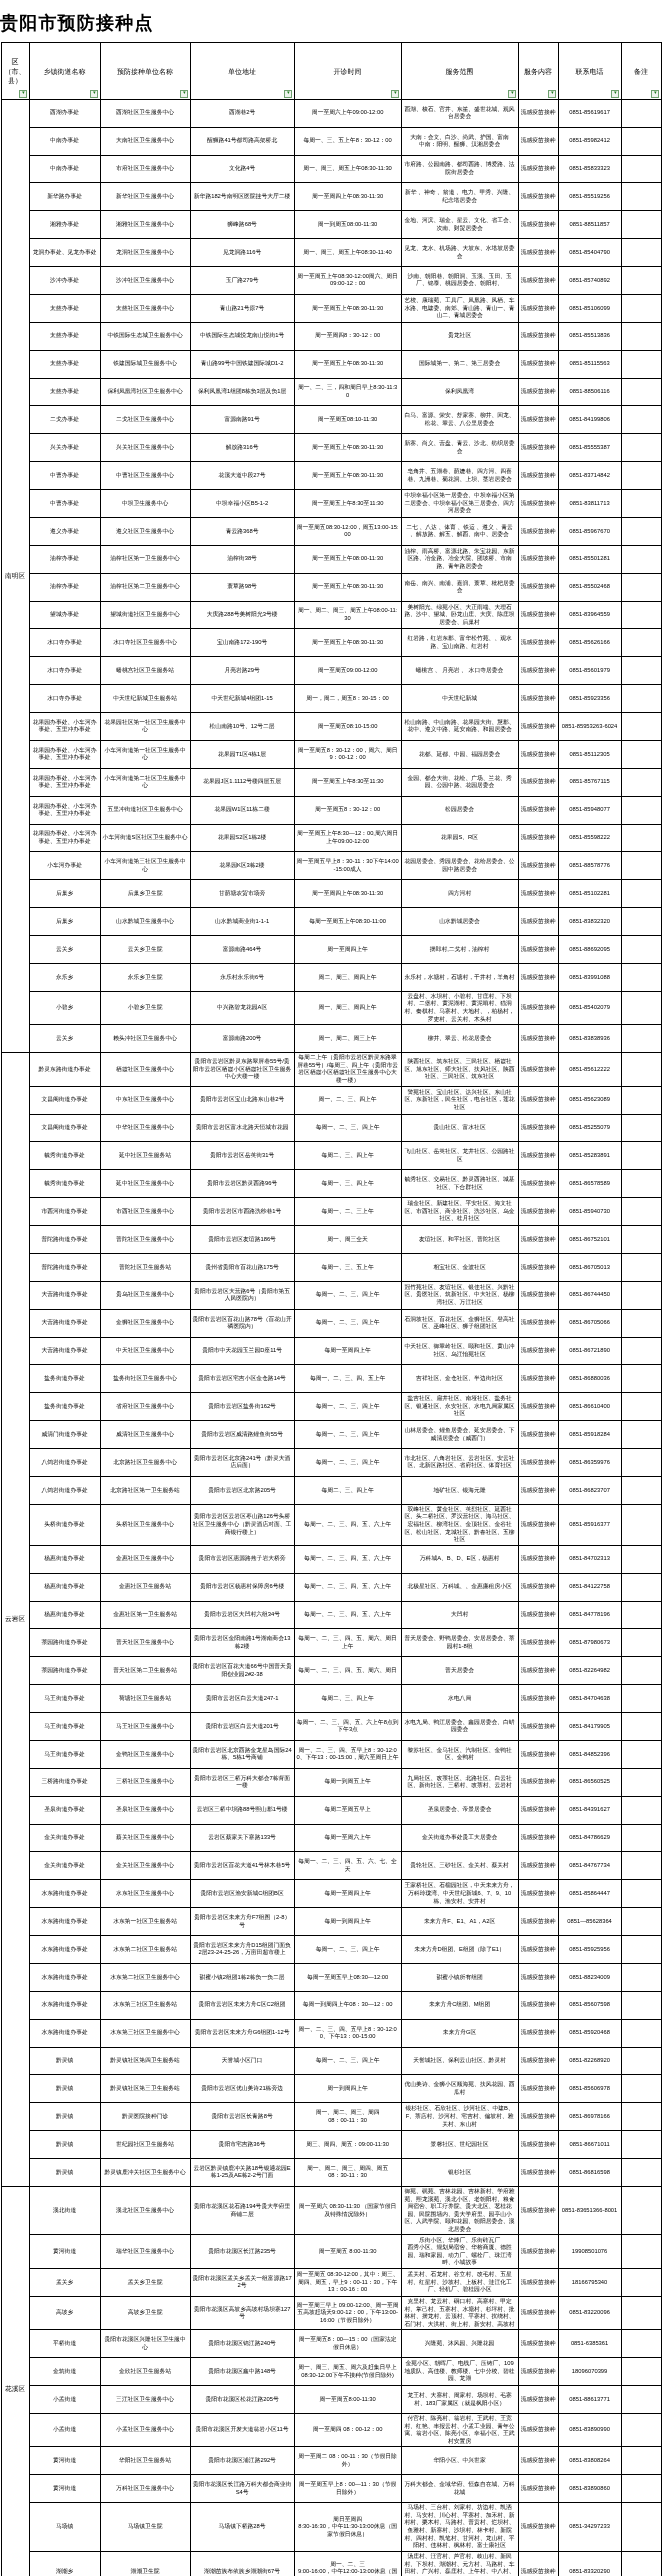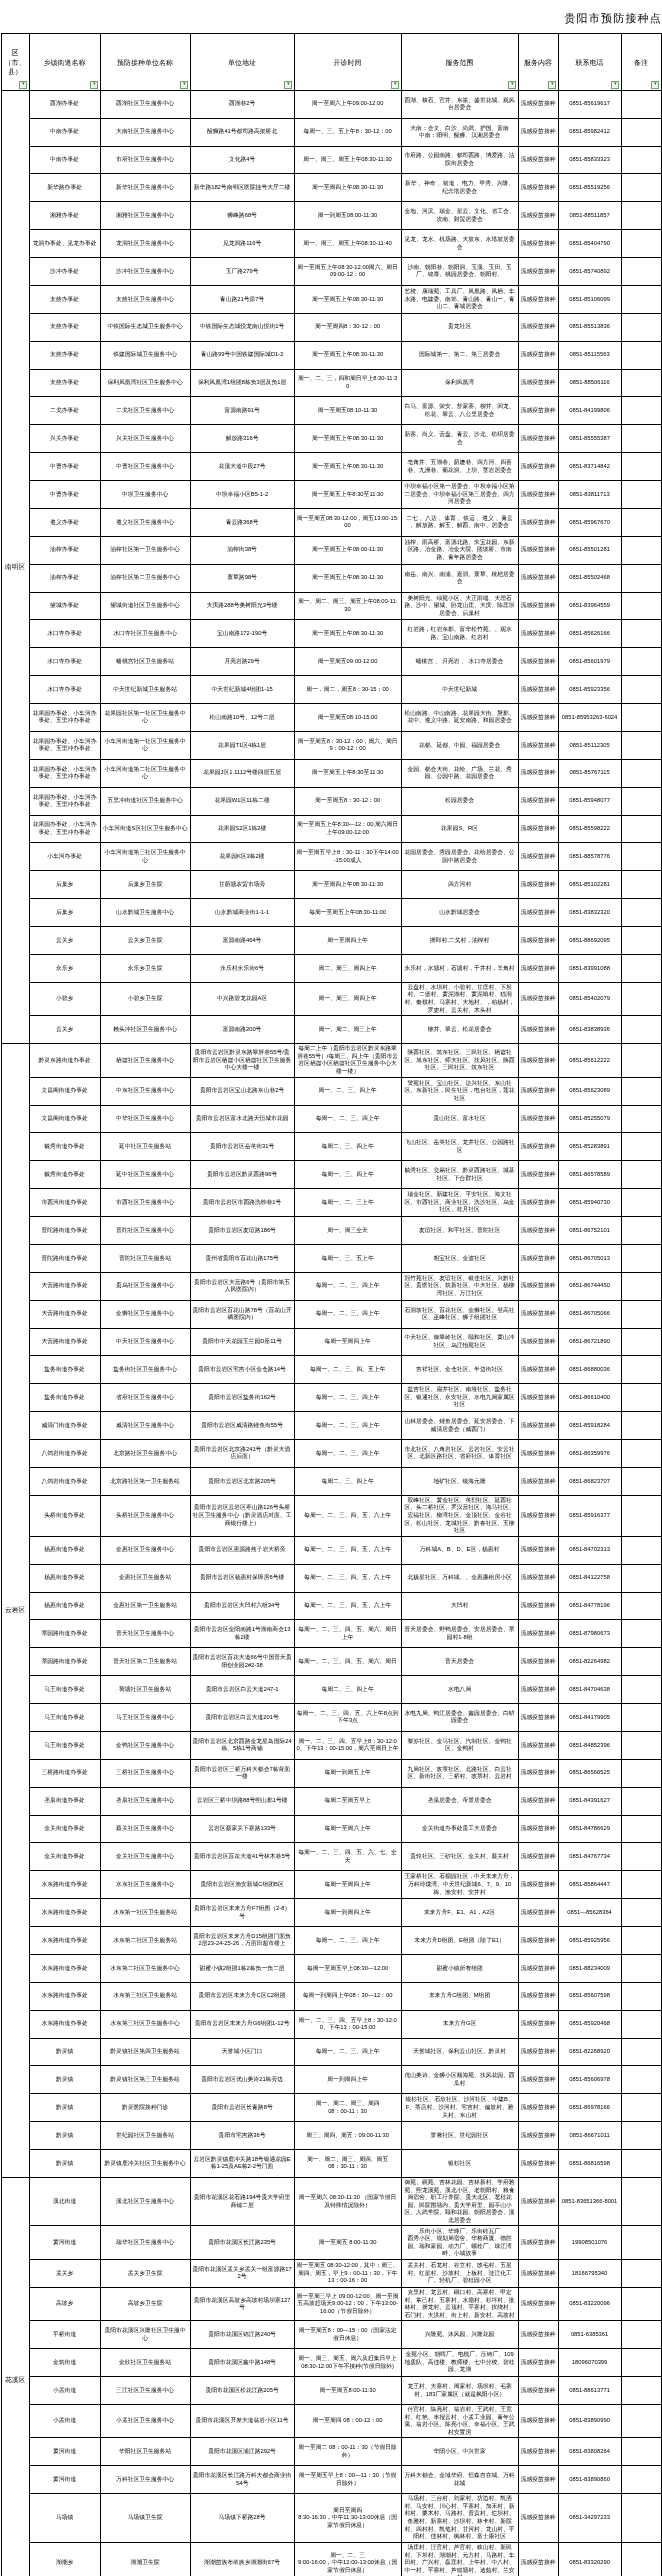--- a/index.html
+++ b/index.html
@@ -1,18 +1,18 @@
 <!DOCTYPE html>
 <html style="font-size:9.8px"><head>
 <meta charset="utf-8">
 <style>
   html,body{margin:0;padding:0;background:#ffffff;}
   body{width:662px;font-family:"Liberation Sans","DejaVu Sans",sans-serif;color:#000;}
   .page-title{
-    text-align:right;font-size:11px;font-weight:normal;
+    text-align:left;font-size:18px;font-weight:bold;
     padding:11px 0 7.4px 0;letter-spacing:1.2px;
     font-family:"Liberation Serif","DejaVu Serif",serif;
   }
   table.main{
     border-collapse:collapse;table-layout:fixed;
     width:661px;margin-left:0.6px;
   }
   th,td{
     border:0.6px solid #000;
     font-size:5.8px;line-height:1.3;

